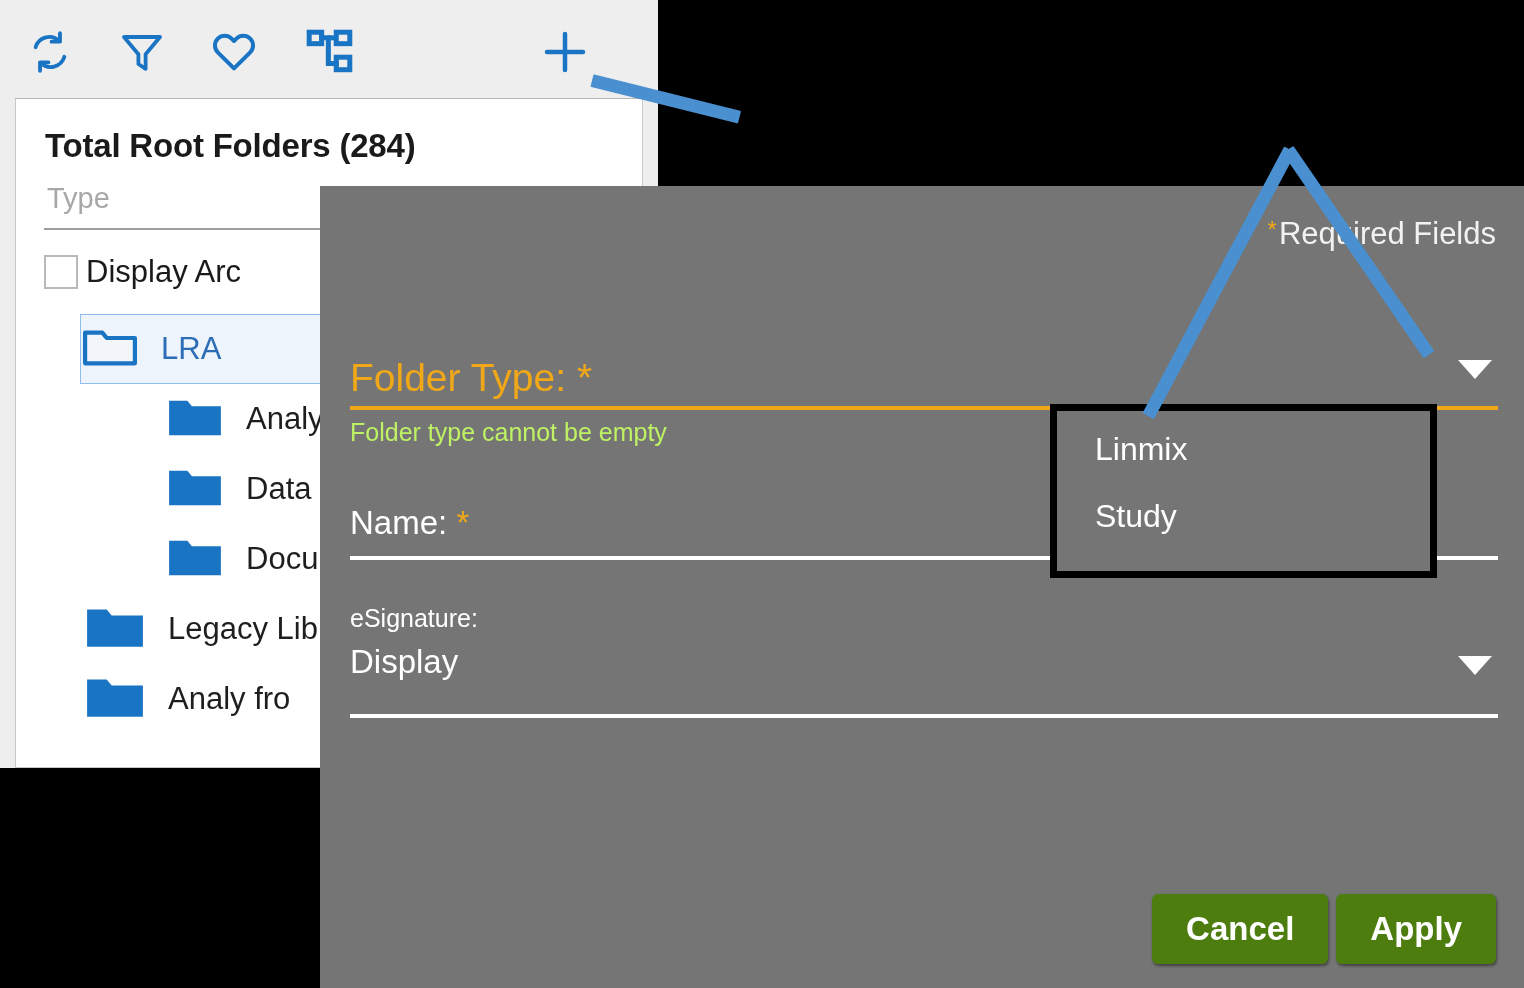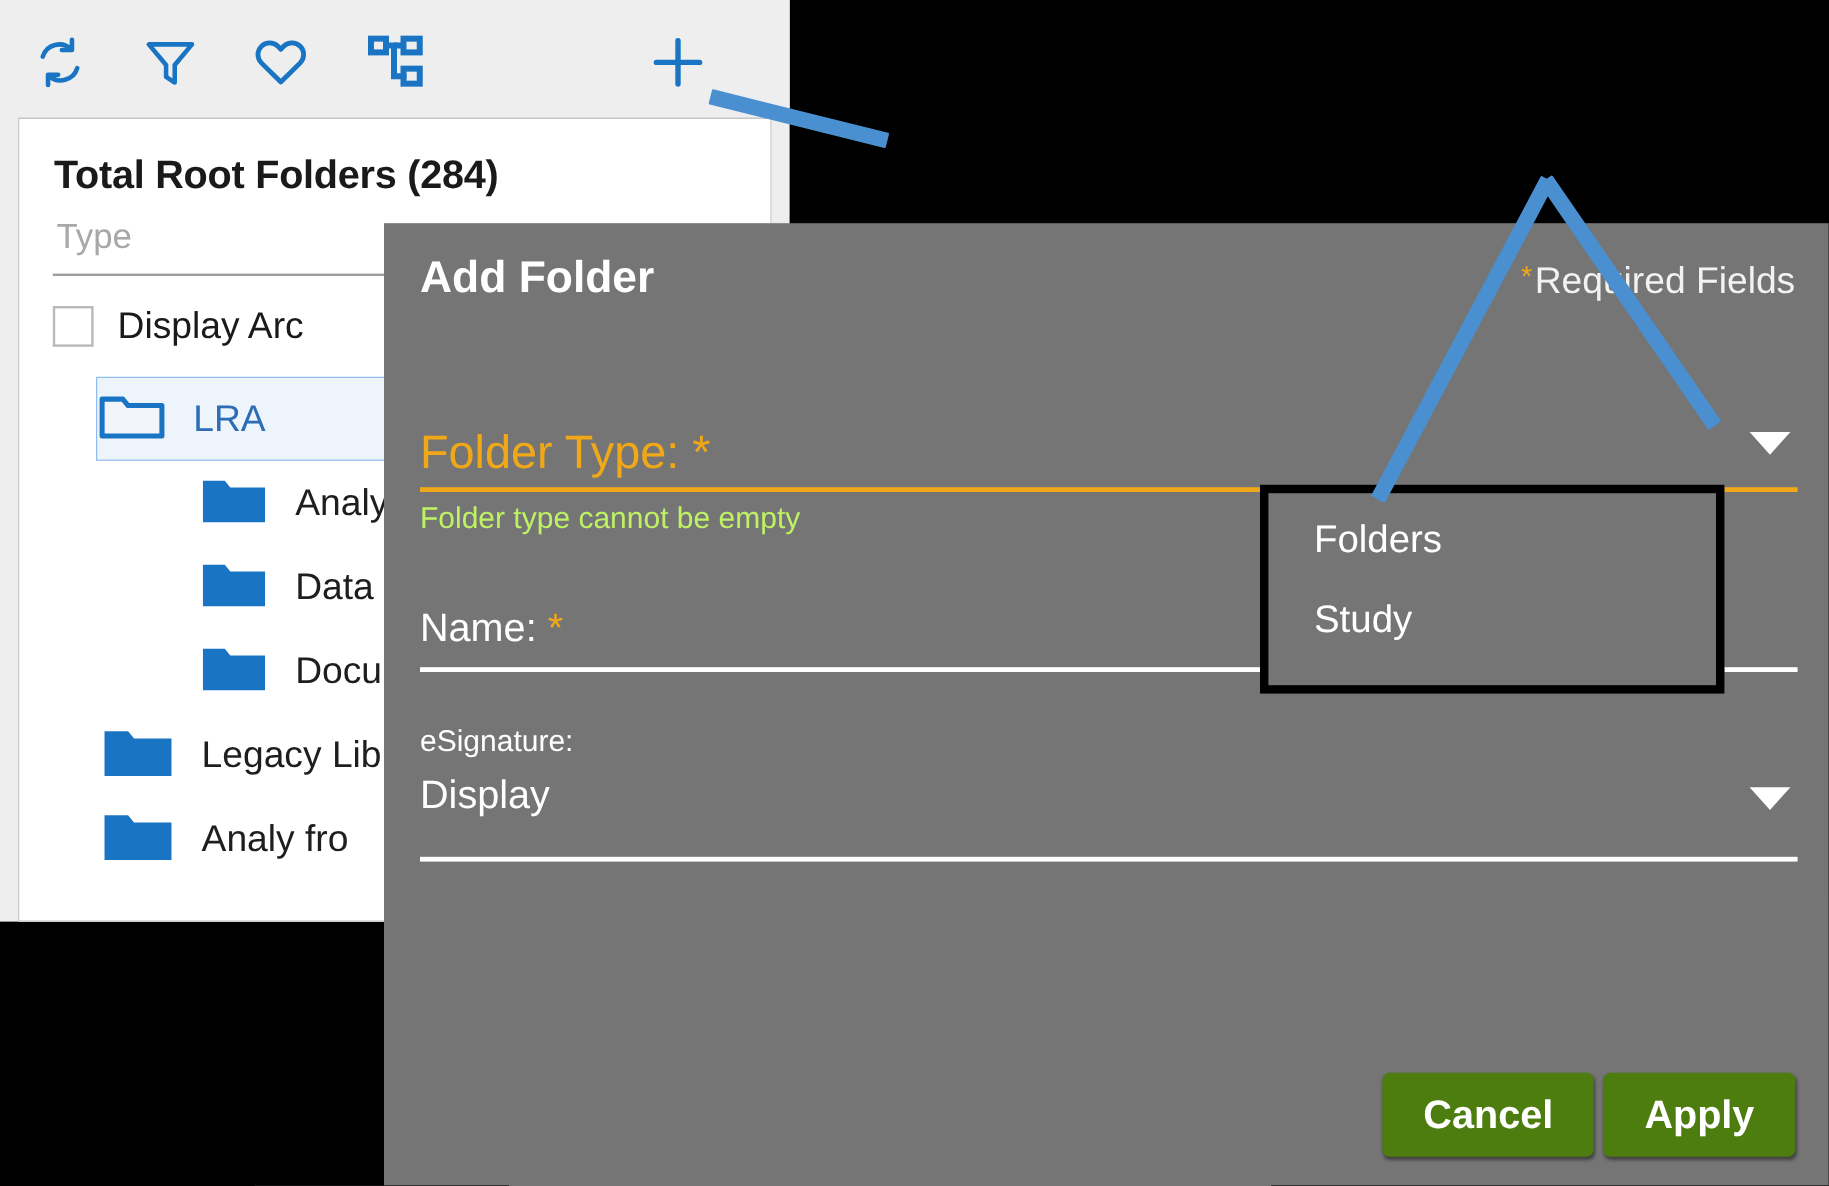--- a/index.html
+++ b/index.html
@@ -50,21 +50,21 @@
   .type-filter .ph {
     position: absolute; left: 3px; top: 0;
     font-size: 29px; color: #a8a8a8; white-space: nowrap;
   }
   .type-filter .underline {
     position: absolute; left: 0; bottom: 0; width: 575px; height: 2px;
     background: #9e9e9e;
   }
   .archived-row {
     position: absolute; left: 28px; top: 148px; height: 50px;
-    display: flex; align-items: center; gap: 20px; text-align: center;
+    display: flex; align-items: center; gap: 8px; text-align: center;
   }
   .cb {
     width: 34px; height: 34px; border: 2px solid #b9b9b9;
     background: #fff; flex: 0 0 auto;
   }
   .archived-row .lbl {
     font-size: 31px; color: #1a1a1a; white-space: nowrap;
   }
 
   .tree { position: absolute; left: 0; top: 215px; width: 628px; }
@@ -303,21 +303,20 @@
           </span>
           <span class="tname">Analy fro</span>
         </div>
 
       </div>
     </div>
   </div>
 
   <div class="dialog">
 
-    <div class="dlg-title">Add Folder</div>
 
     <div class="req-fields">
       <span class="star">*</span><span>Required Fields</span>
     </div>
 
     <div class="field" id="field-foldertype">
       <div class="flabel">
         <span>Folder Type:</span>
         <span class="star">*</span>
       </div>
@@ -340,21 +339,21 @@
     <div class="field" id="field-esig">
       <div class="flabel-small">eSignature:</div>
       <div class="fvalue">Display</div>
       <div class="rule"></div>
       <div class="caret">
         <div class="caret-tri"></div>
       </div>
     </div>
 
     <div class="dropdown">
-      <div class="dd-item">Folders</div>
+      <div class="dd-item">Linmix</div>
       <div class="dd-item">Study</div>
     </div>
 
     <div class="btn-row">
       <button class="btn">Cancel</button>
       <button class="btn">Apply</button>
     </div>
   </div>
 
   <div class="ann" style="left:592px; top:74px; width:152px; height:13px; transform: rotate(14deg); border-radius:1px;"></div>

